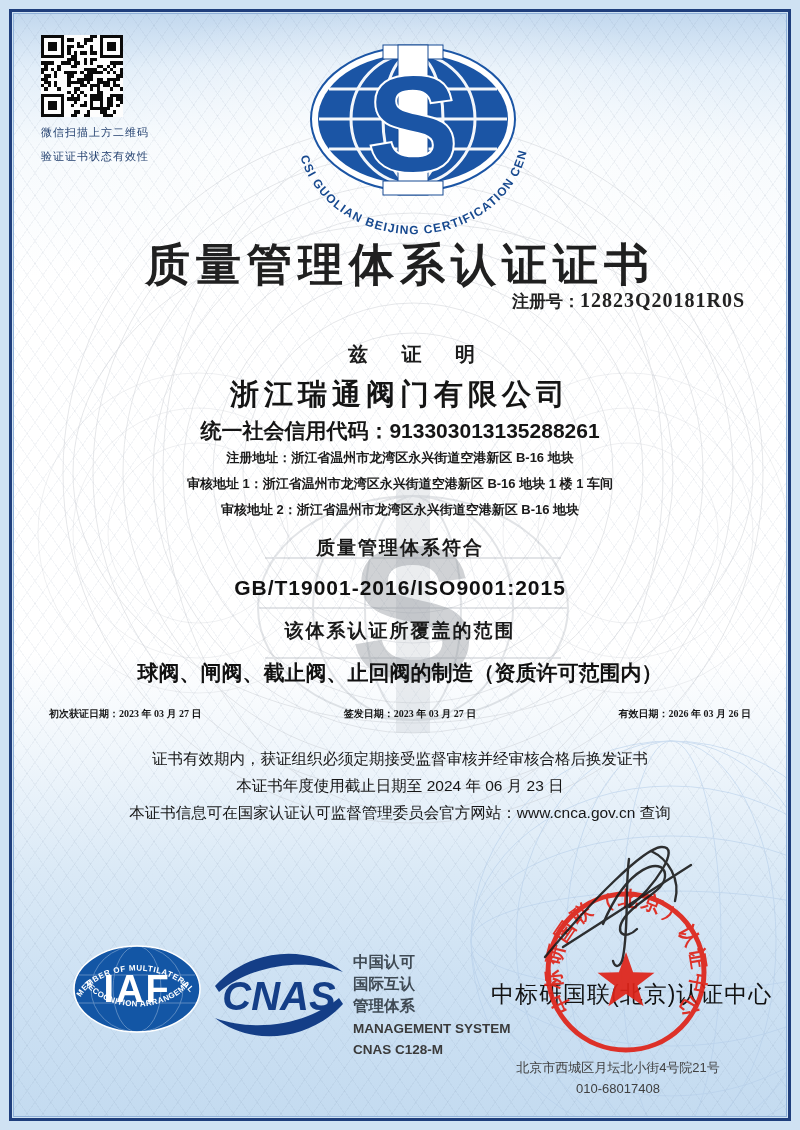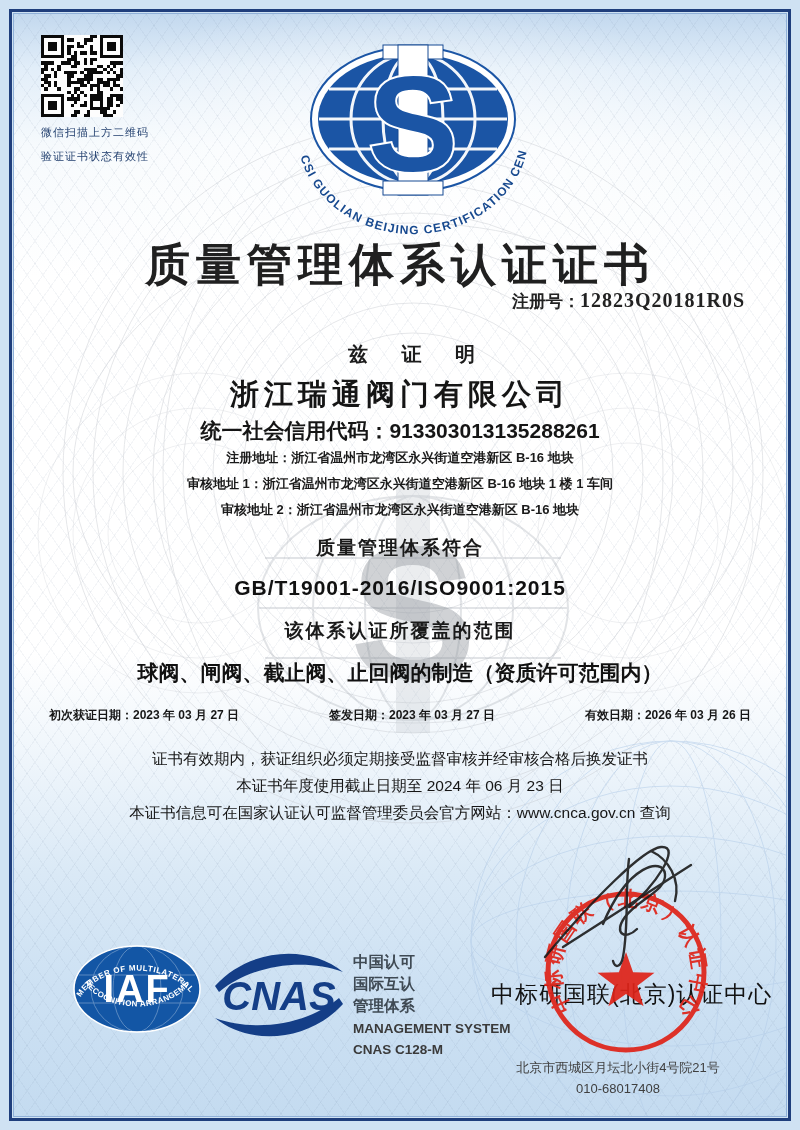--- a/index.html
+++ b/index.html
@@ -23,21 +23,21 @@
   .regline .lbl{font-size:17px;font-weight:700;}
   .regline .num{font-family:"Liberation Serif","DejaVu Serif",serif;font-size:20px;font-weight:700;letter-spacing:1px;}
   .certify{font-size:20px;font-weight:600;letter-spacing:14px;color:#1c1c1c;padding-left:37px;}
   .company{font-size:29px;font-weight:700;letter-spacing:5px;color:#151515;}
   .credit{font-size:21px;font-weight:700;color:#151515;}
   .addr{font-size:13px;font-weight:700;color:#1a1a1a;}
   .midlabel{font-size:19px;font-weight:600;color:#1a1a1a;letter-spacing:2px;}
   .standard{font-size:21px;font-weight:700;color:#111;letter-spacing:1px;}
   .scope{font-size:21px;font-weight:700;color:#111;}
   .dates{left:0;right:0;top:694px;display:flex;justify-content:space-between;padding:0 36px;box-sizing:border-box;}
-  .dates div{font-size:12px;font-weight:700;color:#161616;}
+  .dates div{font-size:10px;font-weight:700;color:#161616;font-family:Liberation Serif, serif;}
   .note{font-size:15.5px;font-weight:400;color:#161616;}
   .cnas-txt div.cn{font-size:15.5px;font-weight:600;color:#3f4a54;line-height:22px;}
   .cnas-txt div.en{font-size:13.5px;font-weight:700;color:#3a3a3a;line-height:19px;margin-top:2px;}
   .orgname{left:478px;top:966px;font-size:23px;font-weight:500;color:#121212;letter-spacing:1px;z-index:4;}
   .footaddr{left:455px;top:1044px;width:300px;text-align:center;color:#3f3f3f;font-size:13px;line-height:21px;z-index:2;}
   svg text{font-family:"Liberation Sans","DejaVu Sans",sans-serif;}
 </style>
 </head>
 <body>
 

